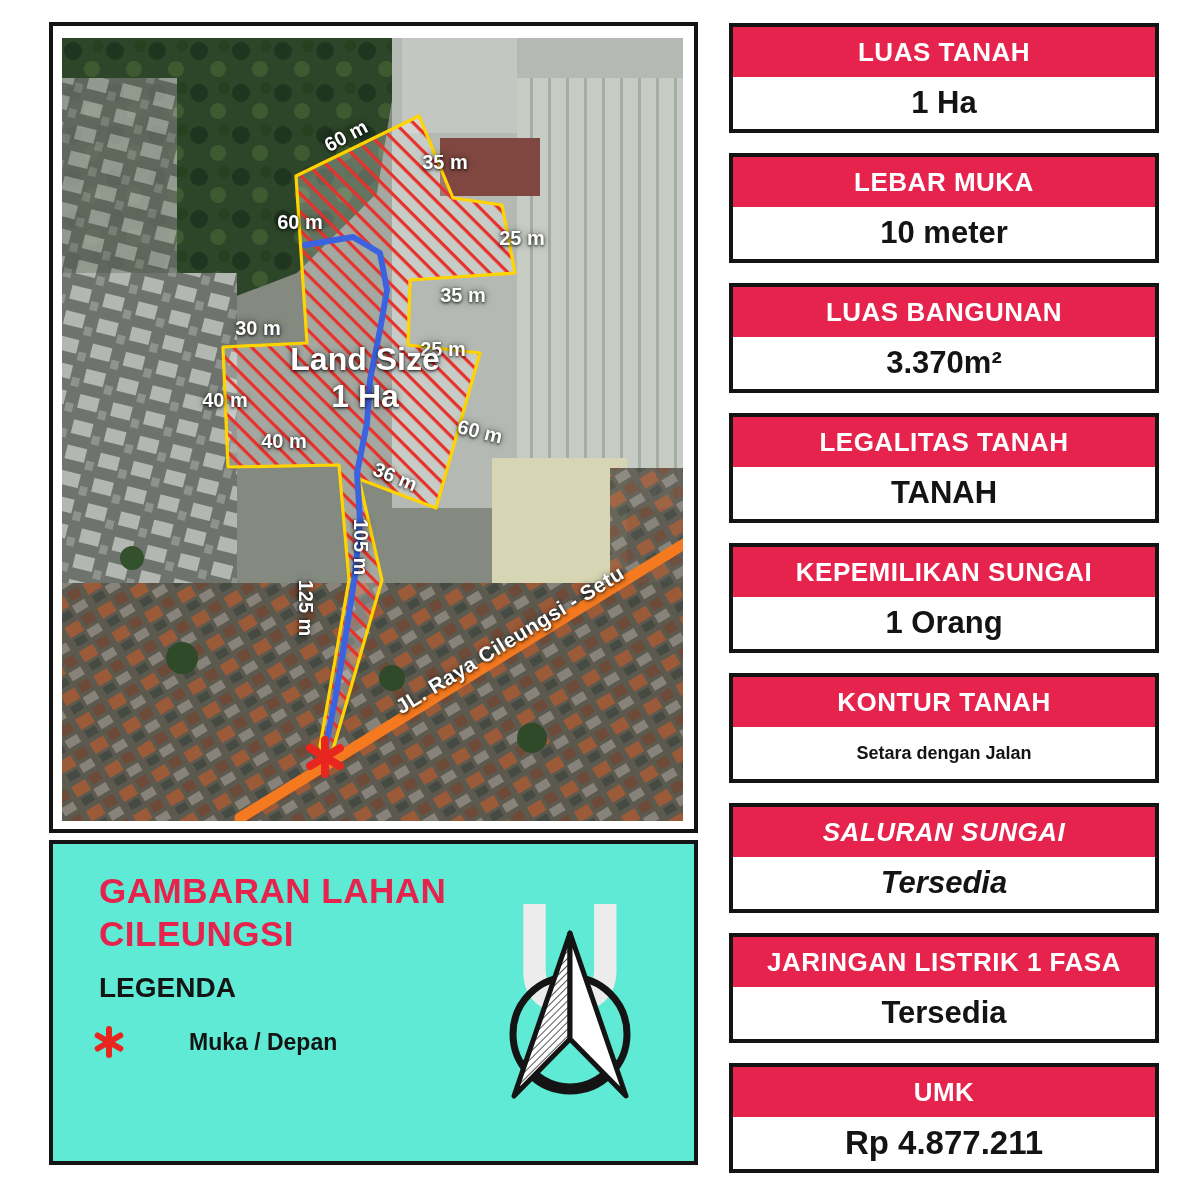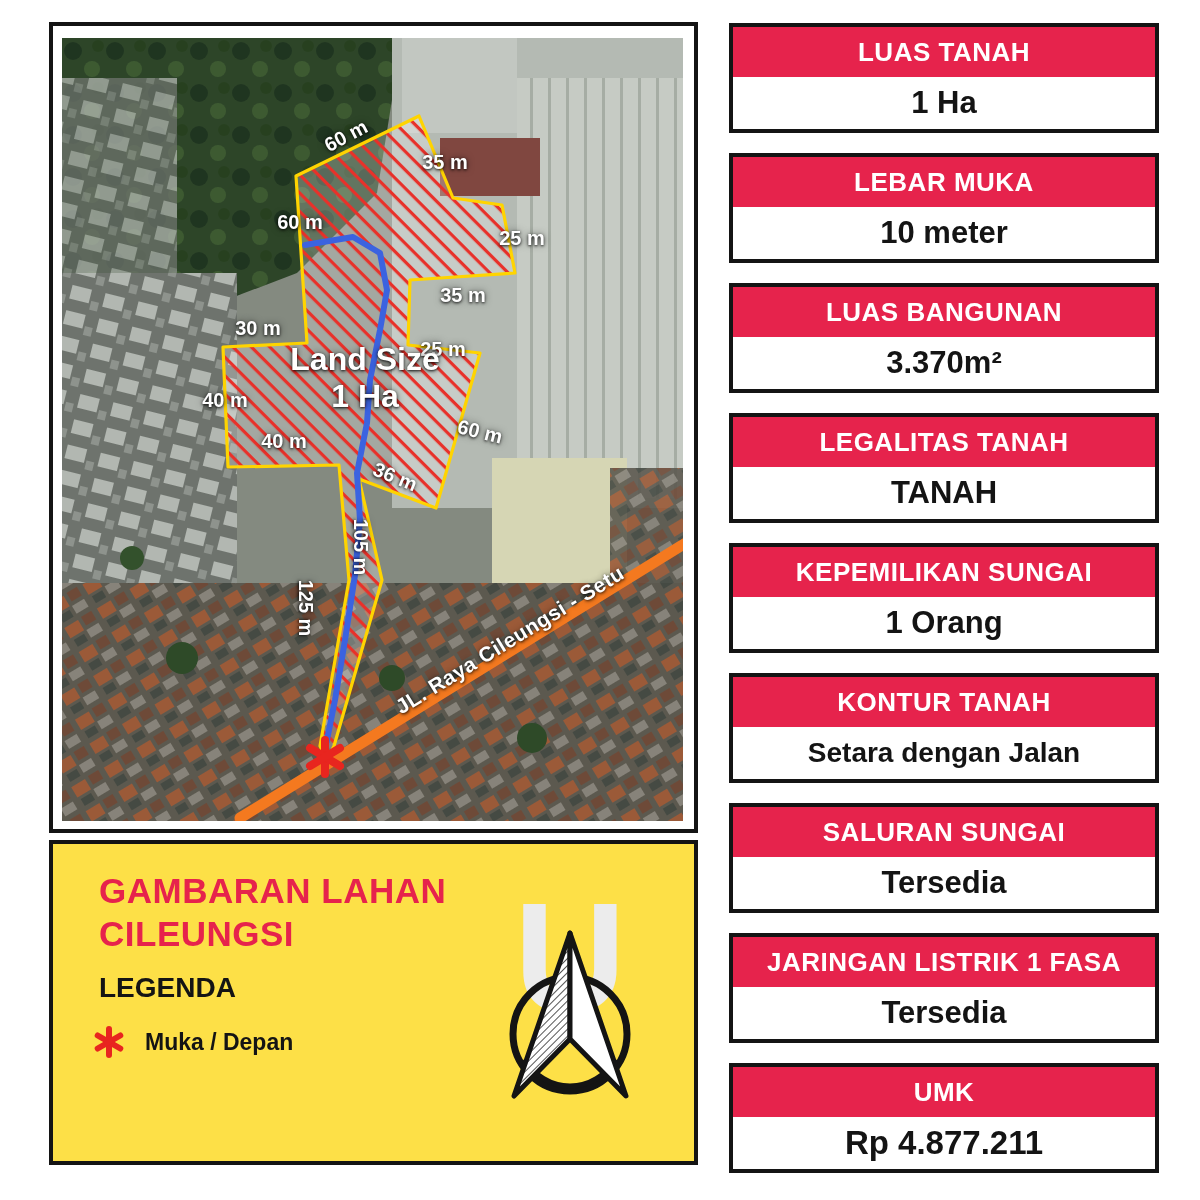--- a/index.html
+++ b/index.html
@@ -24,28 +24,28 @@
     text-shadow:0 1px 3px rgba(0,0,0,.9),0 0 7px rgba(0,0,0,.5);white-space:nowrap;
   }
   .road-label{
     position:absolute;left:448px;top:602px;transform:translate(-50%,-50%) rotate(-31.5deg);
     color:#fff;font-weight:800;font-size:21px;letter-spacing:.5px;white-space:nowrap;
     text-shadow:0 1px 3px rgba(0,0,0,.85),0 0 6px rgba(0,0,0,.45);
   }
   
   .info-panel{
     position:absolute;left:49px;top:840px;width:649px;height:325px;
-    border:4px solid #141414;background:#fde047;box-sizing:border-box;
+    border:4px solid #141414;background:#5eead4;box-sizing:border-box;
   }
   .info-title{
     position:absolute;left:46px;top:26px;color:#E6234C;
     font-weight:900;font-size:35px;line-height:1.22;letter-spacing:.5px;
   }
   .legend-title{position:absolute;left:46px;top:128px;color:#141414;font-weight:900;font-size:28px;}
-  .legend-row{position:absolute;left:40px;height:34px;display:flex;align-items:center;}
+  .legend-row{position:absolute;left:40px;height:34px;display:flex;align-items:center;gap:44px;}
   .legend-row .ic{width:44px;display:flex;justify-content:flex-start;align-items:center;}
   .legend-row .lbl{color:#141414;font-weight:800;font-size:23px;margin-left:8px;white-space:nowrap;}
   .swatch-hatch{
     width:36px;height:24px;border:2px solid #F0B90B;box-sizing:border-box;
     background:repeating-linear-gradient(45deg,#ffffff 0 6px,#E8312A 6px 9px);
   }
   .swatch-road{width:40px;height:9px;background:#E8481D;border:2px solid #141414;border-radius:7px;}
   .logo{position:absolute;left:442px;top:42px;width:150px;height:225px;}
   
   .card{
@@ -203,23 +203,23 @@
 <div class="card" style="top:413px;">
   <div class="hd">LEGALITAS TANAH</div>
   <div class="bd">TANAH</div>
 </div>
 <div class="card" style="top:543px;">
   <div class="hd">KEPEMILIKAN SUNGAI</div>
   <div class="bd">1 Orang</div>
 </div>
 <div class="card" style="top:673px;">
   <div class="hd">KONTUR TANAH</div>
-  <div class="bd" style="font-size:28px;">Setara dengan Jalan</div>
-</div>
-<div class="card" style="top:803px;">
+  <div class="bd" style="font-size:18px;">Setara dengan Jalan</div>
+</div>
+<div class="card" style="top:803px;font-style:italic;">
   <div class="hd">SALURAN SUNGAI</div>
   <div class="bd">Tersedia</div>
 </div>
 <div class="card" style="top:933px;">
   <div class="hd">JARINGAN LISTRIK 1 FASA</div>
   <div class="bd">Tersedia</div>
 </div>
 <div class="card" style="top:1063px;">
   <div class="hd">UMK</div>
   <div class="bd" style="font-size:33px;">Rp 4.877.211</div>

